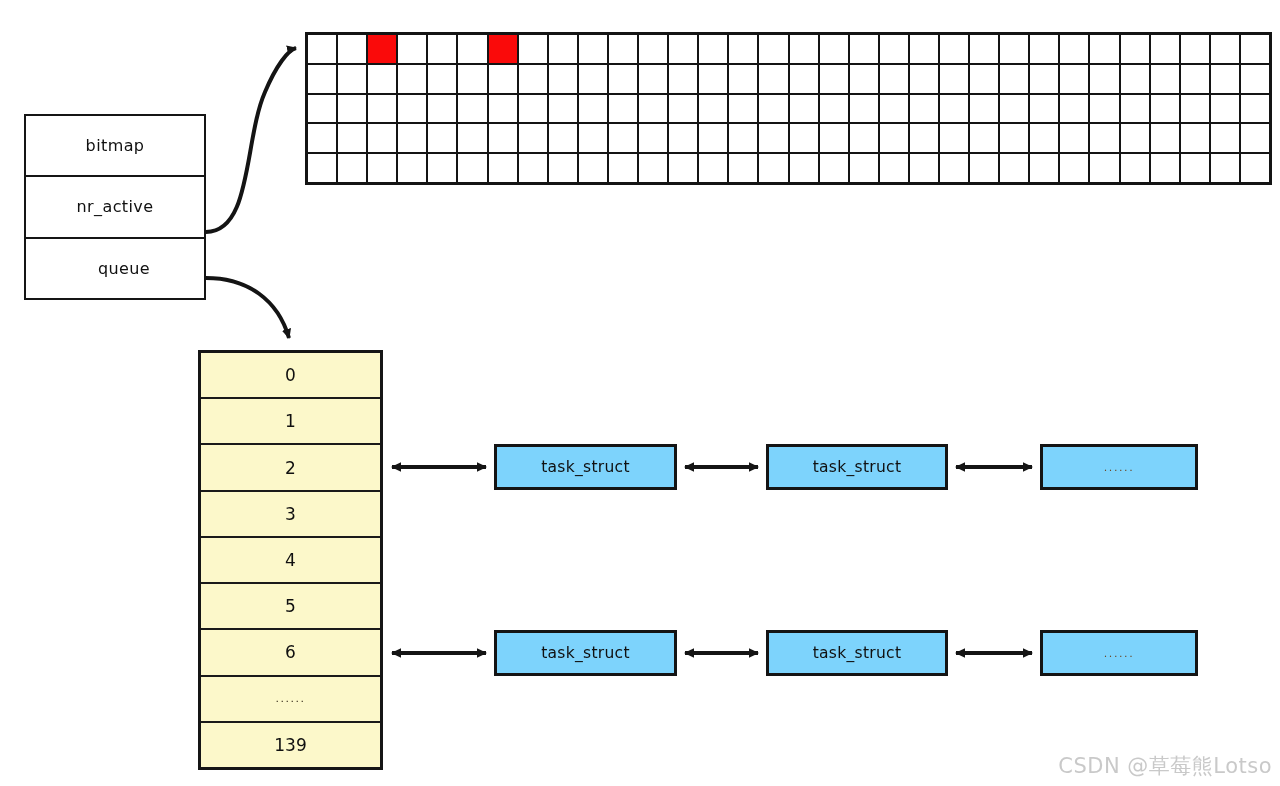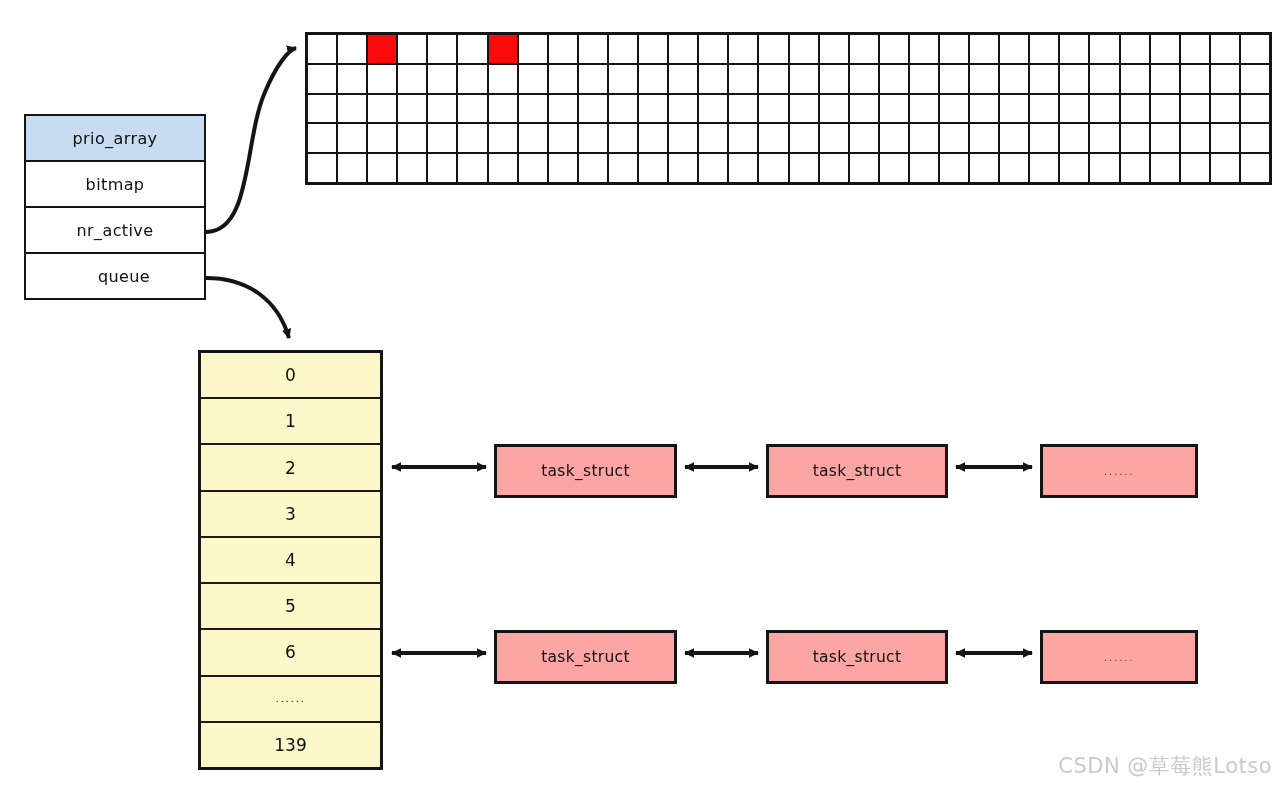--- a/index.html
+++ b/index.html
@@ -106,24 +106,24 @@
   .queue-cell:last-child { border-bottom: none; }
   .queue-cell.ellipsis {
     font-size: 11px;
     letter-spacing: 1.5px;
     color: #3a3020;
   }
 
   
   .task-node {
     position: absolute;
-    height: 54px;
+    height: 46px;
     border: 3px solid #141414;
     box-sizing: border-box;
-    background: #fca5a5;
+    background: #7dd3fc;
     display: flex;
     align-items: center;
     justify-content: center;
     font-size: 15.5px;
     color: #101010;
     letter-spacing: .3px;
   }
   .task-node.ellipsis {
     font-size: 11px;
     letter-spacing: 1.6px;
@@ -172,23 +172,20 @@
   <line x1="392" y1="467" x2="486" y2="467" stroke="#141414" stroke-width="4" marker-start="url(#arrowStart)" marker-end="url(#arrowEnd)"></line>
   <line x1="685" y1="467" x2="758" y2="467" stroke="#141414" stroke-width="4" marker-start="url(#arrowStart)" marker-end="url(#arrowEnd)"></line>
   <line x1="956" y1="467" x2="1032" y2="467" stroke="#141414" stroke-width="4" marker-start="url(#arrowStart)" marker-end="url(#arrowEnd)"></line>
 
   <line x1="392" y1="653" x2="486" y2="653" stroke="#141414" stroke-width="4" marker-start="url(#arrowStart)" marker-end="url(#arrowEnd)"></line>
   <line x1="685" y1="653" x2="758" y2="653" stroke="#141414" stroke-width="4" marker-start="url(#arrowStart)" marker-end="url(#arrowEnd)"></line>
   <line x1="956" y1="653" x2="1032" y2="653" stroke="#141414" stroke-width="4" marker-start="url(#arrowStart)" marker-end="url(#arrowEnd)"></line>
 </svg>
 
 <div class="struct-box">
-  <div class="struct-row header">
-    <span>prio_array</span>
-  </div>
   <div class="struct-row">
     <span>bitmap</span>
   </div>
   <div class="struct-row">
     <span>nr_active</span>
   </div>
   <div class="struct-row">
     <span>queue</span>
   </div>
 </div>

